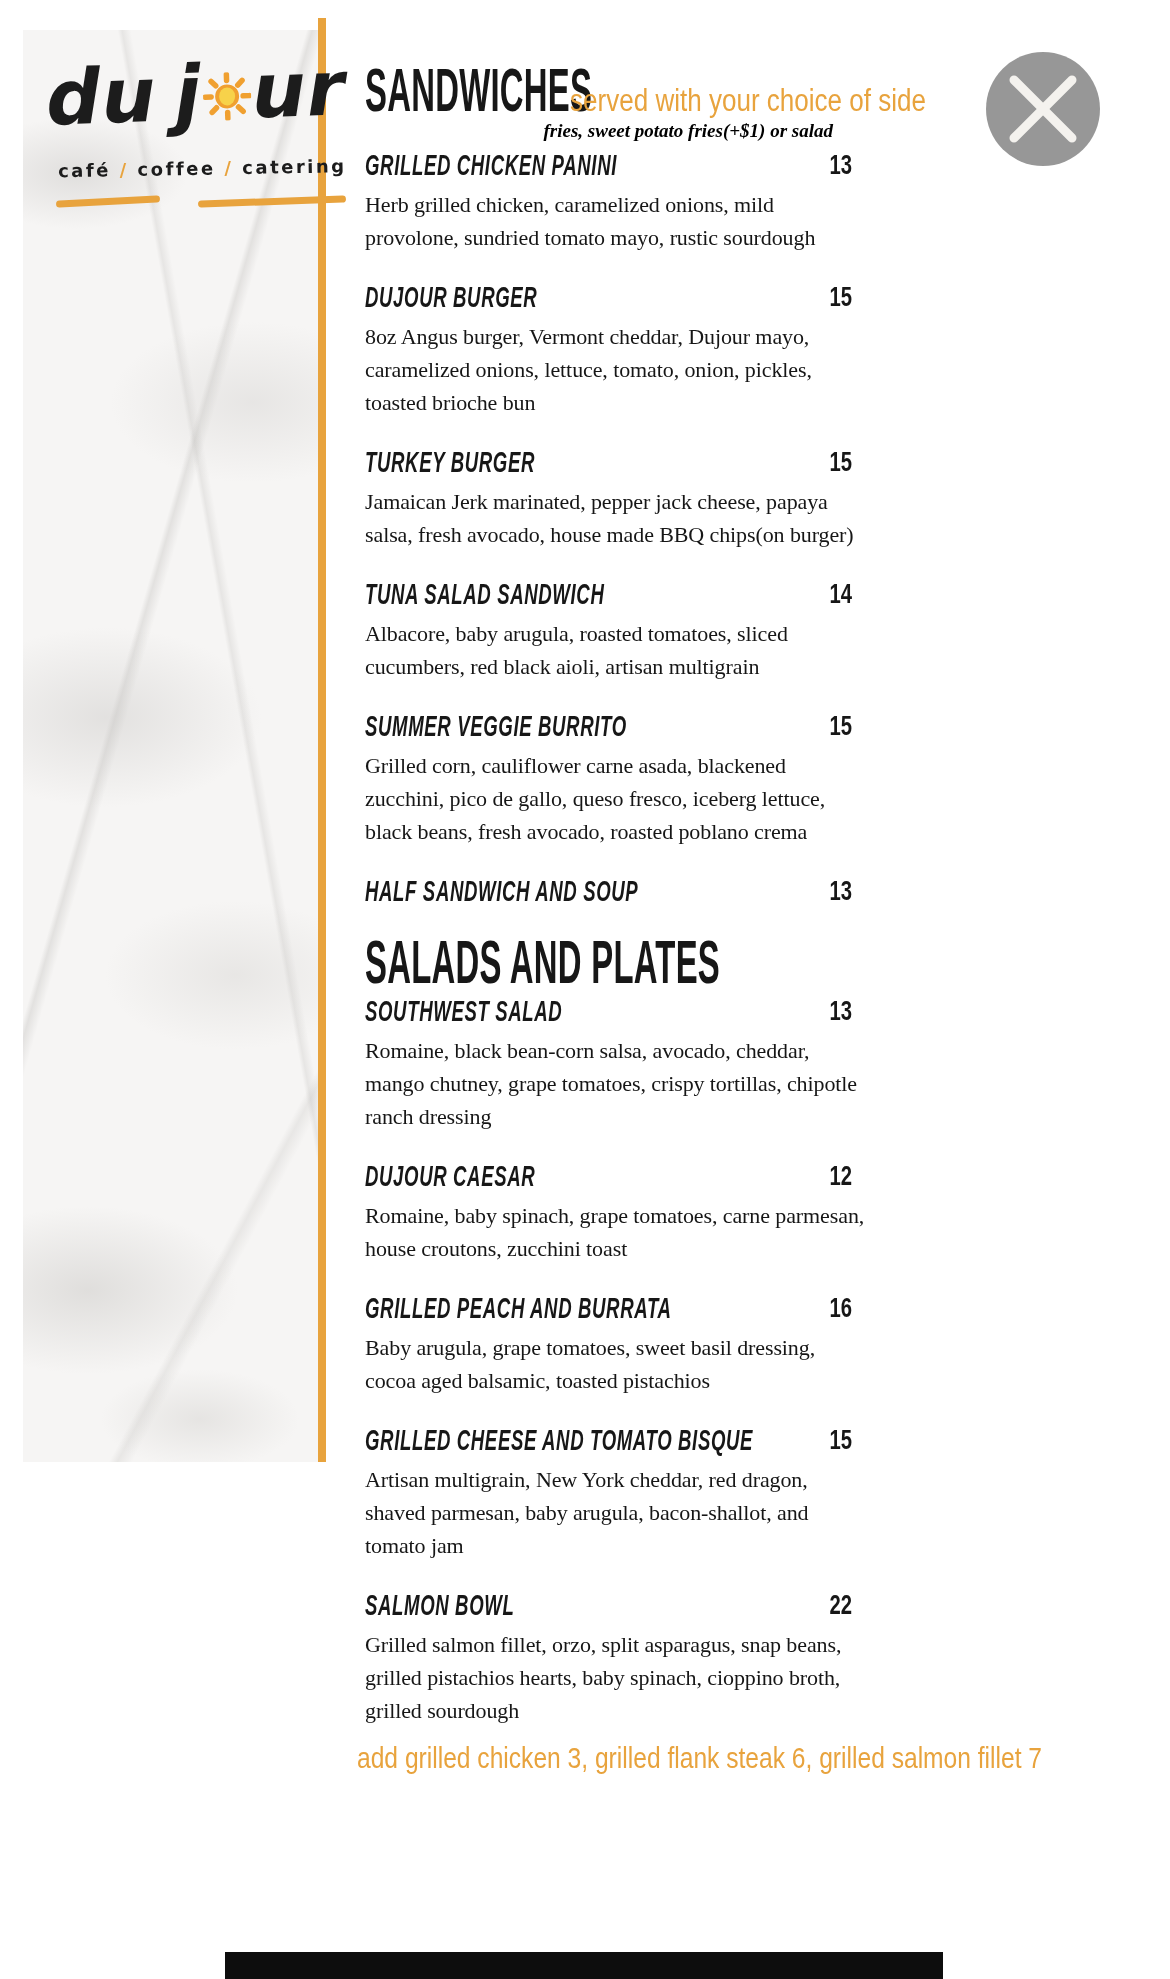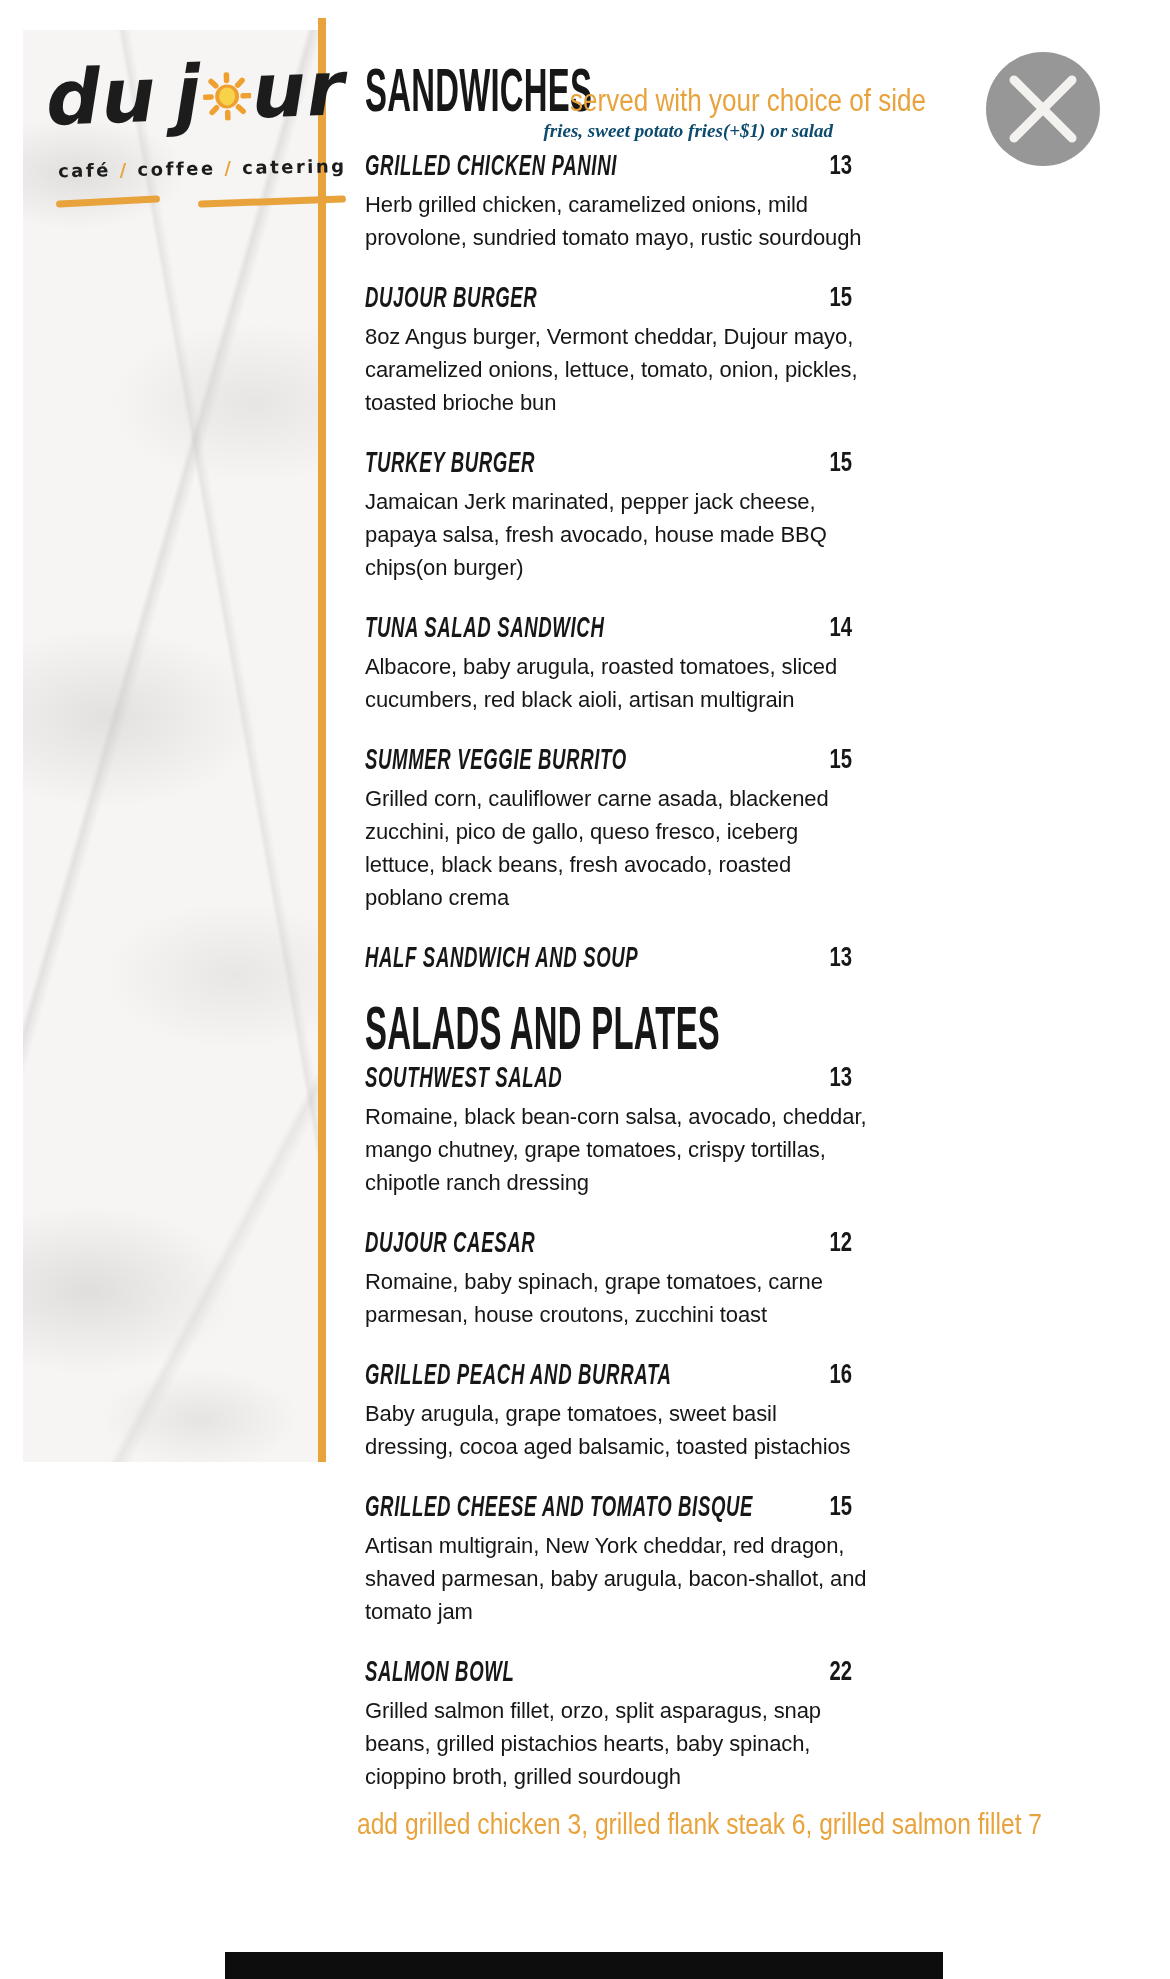--- a/index.html
+++ b/index.html
@@ -70,39 +70,39 @@
     letter-spacing:0.5px;
   }
   .sub-orange {
     display:inline-block; white-space:nowrap;
     font-weight:400; font-size:31px;
     transform:scaleX(0.84); transform-origin:0 100%;
   }
   .note {
     width:468px; text-align:right; margin-top:0px; height:26px;
     font-family:"Liberation Serif", serif; font-style:italic; font-weight:bold;
-    font-size:19px; color:#0c4a6e;
+    font-size:19px; color:#000000;
   }
   .items { margin-top:0; }
 
   .item { width:487px; margin-bottom:24px; }
   .item-head { position:relative; height:36px; margin-bottom:6px; }
   .iname {
     position:absolute; left:0; bottom:0; white-space:nowrap;
     font-style:italic; font-weight:700; font-size:30px; color:#171717;
     letter-spacing:1px;
     transform:scaleX(0.62); transform-origin:0 100%;
   }
   .iprice {
     position:absolute; right:0; bottom:1px; white-space:nowrap;
     font-weight:600; font-size:27px; color:#171717;
     transform:scaleX(0.75); transform-origin:100% 100%;
   }
   .idesc {
-    font-family:Liberation Sans, sans-serif;
+    font-family:Liberation Serif, serif;
     font-size:22px; line-height:33px; color:#161616;
     width:505px; letter-spacing:-0.1px;
   }
 
   .sh2 { height:60px; line-height:60px; margin-top:10px; white-space:nowrap; }
 
   .addons {
     margin-top:14px; margin-left:-8px; white-space:nowrap;
     font-weight:400; font-size:30px;
     transform:scaleX(0.82); transform-origin:0 50%;

